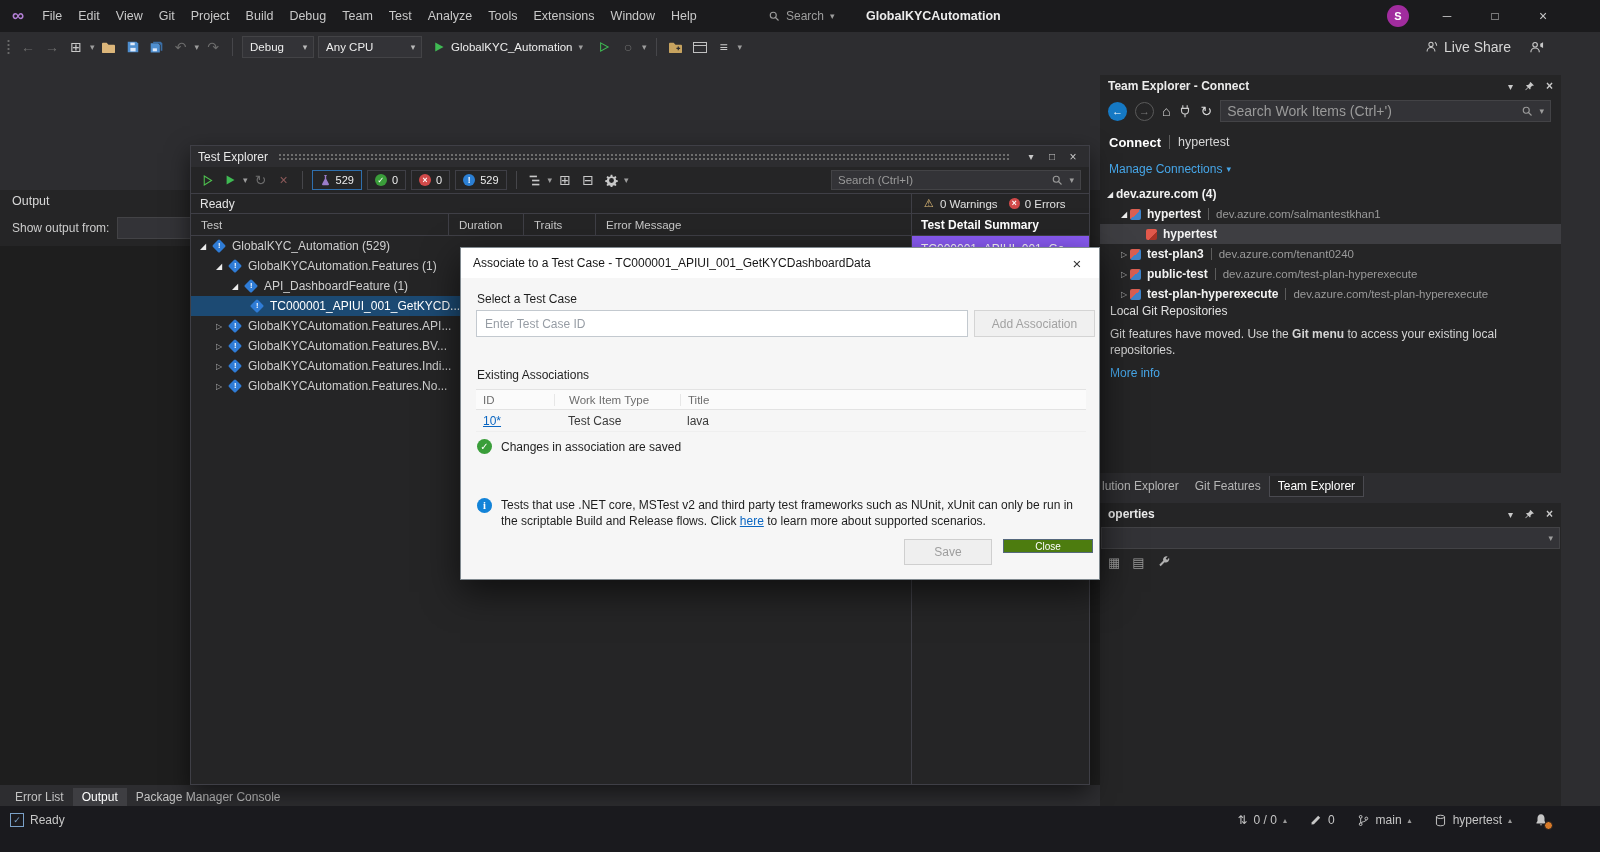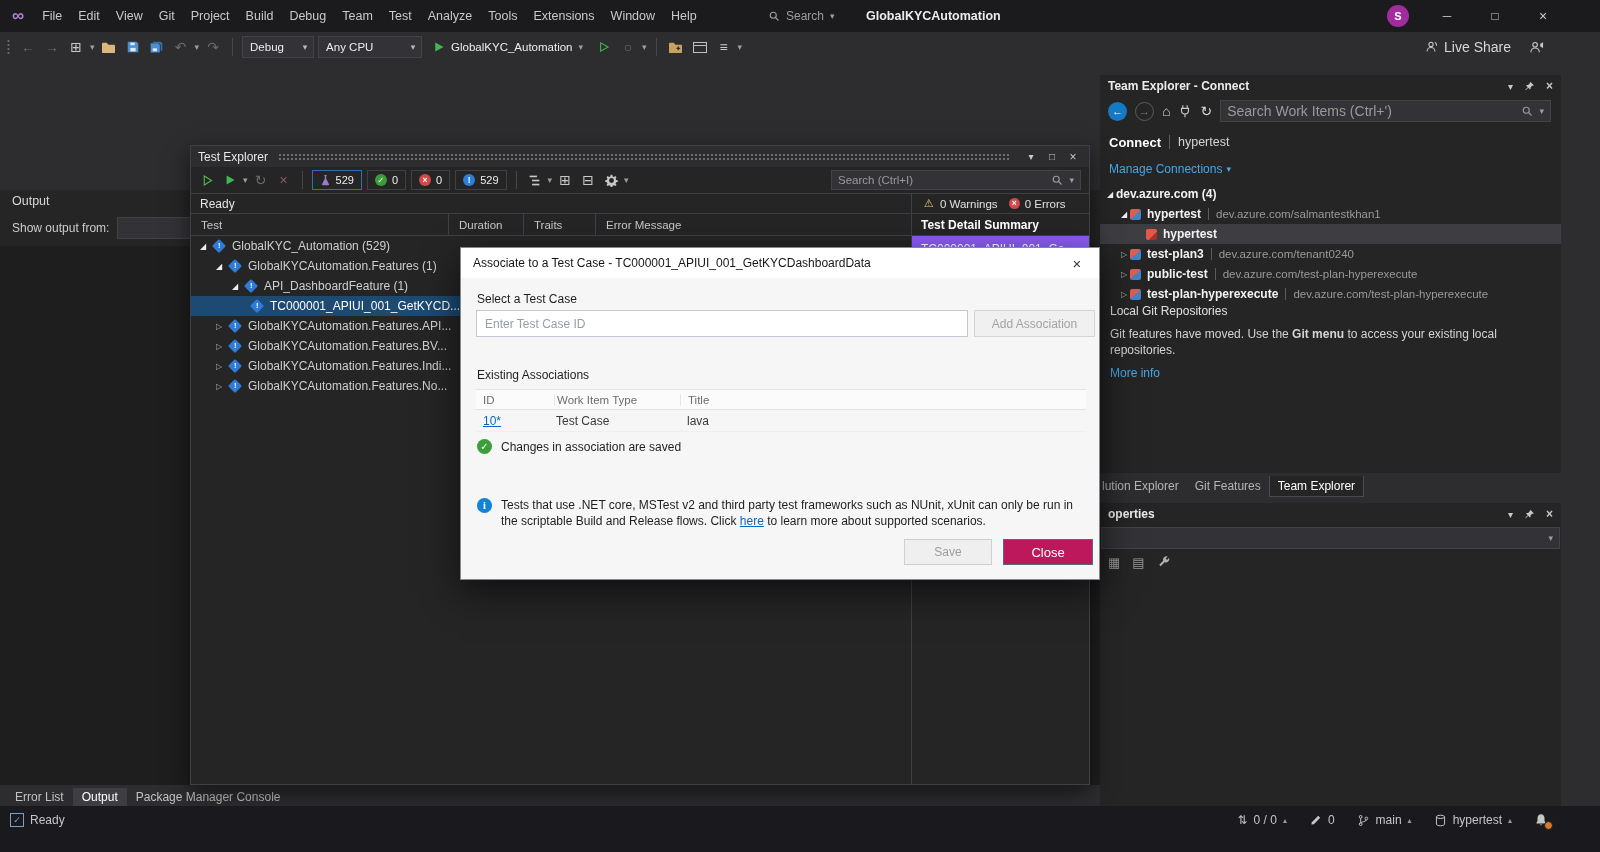--- a/index.html
+++ b/index.html
@@ -83,32 +83,32 @@
   .dlg-x{margin-left:auto;width:44px;height:30px;display:flex;align-items:center;justify-content:center;color:#333;font-size:15px}
   .dlg-lab1{position:absolute;left:16px;top:44px;color:#1e1e1e}
   .dlg-input{position:absolute;left:15px;top:62px;width:492px;height:27px;background:#fff;border:1px solid #c3c9cf;padding:0 8px;font:inherit;color:#333;outline:none}
   .dlg-input::placeholder{color:#979da5}
   .dlg-add{position:absolute;left:513px;top:62px;width:121px;height:27px;background:#f0f0f0;border:1px solid #d4d4d4;color:#a2a2a2;font:inherit;font-size:12px}
   .dlg-lab2{position:absolute;left:16px;top:120px;color:#1e1e1e}
   .dlg-table{position:absolute;left:15px;top:141px;width:610px}
   .dlg-th{display:flex;height:21px;align-items:center;background:#fbfbfb;border-top:1px solid #e3e3e3;border-bottom:1px solid #e3e3e3;color:#6d6d6d;font-size:11.5px}
   .dlg-tr{display:flex;height:22px;align-items:center;border-bottom:1px solid #efefef;color:#3a3a3a}
   .c-id{width:78px;padding-left:7px}
-  .c-type{width:126px;padding-left:2px}
+  .c-type{width:126px;padding-left:14px}
   .dlg-th .c-type,.dlg-th .c-title{border-left:1px solid #e7e7e7}
   .c-title{flex:1;padding-left:7px}
   .idlink{color:#0a66c2;text-decoration:underline}
   .dlg-saved{position:absolute;left:16px;top:191px;display:flex;align-items:center;gap:9px;color:#1e1e1e}
   .ic-ok{width:15px;height:15px;border-radius:50%;background:#3a9e3a;color:#fff;font-size:10px;display:flex;align-items:center;justify-content:center;font-weight:700;flex:none}
   .dlg-info{position:absolute;left:16px;top:249px;display:flex;gap:9px;align-items:flex-start}
   .ic-info{width:15px;height:15px;border-radius:50%;background:#1283d8;color:#fff;font-size:10.5px;font-weight:700;display:flex;align-items:center;justify-content:center;font-family:"Liberation Serif",serif;flex:none;margin-top:1px}
   .infotext{width:592px;line-height:16px;color:#1e1e1e}
   .link{color:#0a66c2;text-decoration:underline}
   .dlg-save{position:absolute;left:443px;top:291px;width:88px;height:26px;background:#efefef;border:1px solid #cfcfcf;color:#9d9d9d;font:inherit;font-size:12px}
-  .dlg-close{position:absolute;left:542px;top:291px;width:90px;height:26px;background:#be185d;border:1px solid #55687c;color:#fff;font:inherit;font-size:13px}
+  .dlg-close{position:absolute;left:542px;top:291px;width:90px;height:14px;background:#4d7c0f;border:1px solid #55687c;color:#fff;font:inherit;font-size:10px}
 
   
   .rdock{position:absolute;left:1100px;top:62px;width:500px;height:744px;background:#2d2d30;z-index:5}
   .tep{position:absolute;left:0;top:13px;width:461px;height:398px;background:#252526}
   .phead{height:22px;display:flex;align-items:center;padding:0 8px;color:#ececec;font-weight:700;font-size:12px}
   .phicons{margin-left:auto;display:flex;align-items:center;gap:11px;color:#c9c9c9;font-size:10px}
   .tep-nav{height:28px;display:flex;align-items:center;gap:8px;padding:0 8px}
   .navcirc{width:19px;height:19px;border-radius:50%;display:flex;align-items:center;justify-content:center;font-size:11px;flex:none}
   .navcirc.back{background:#1579c4;color:#fff}
   .navcirc.fwd{border:1px solid #5a5a5a;color:#7a7a7a}

